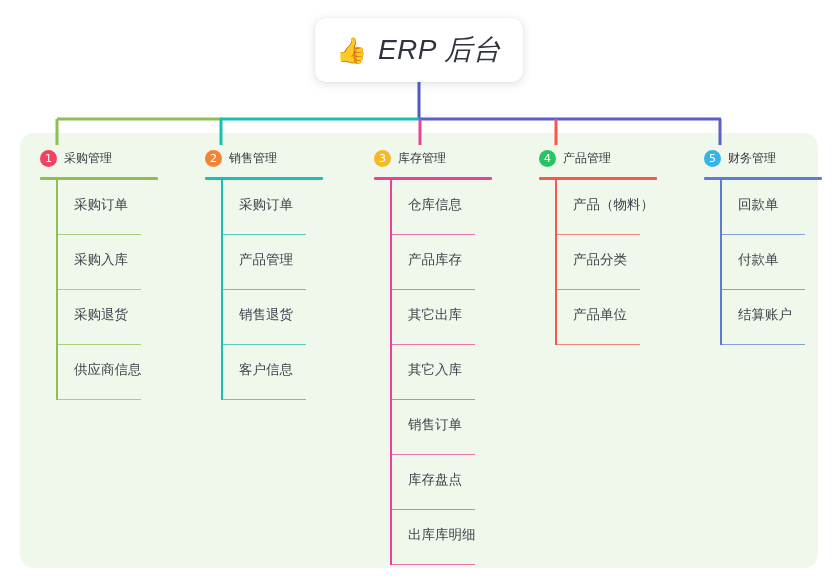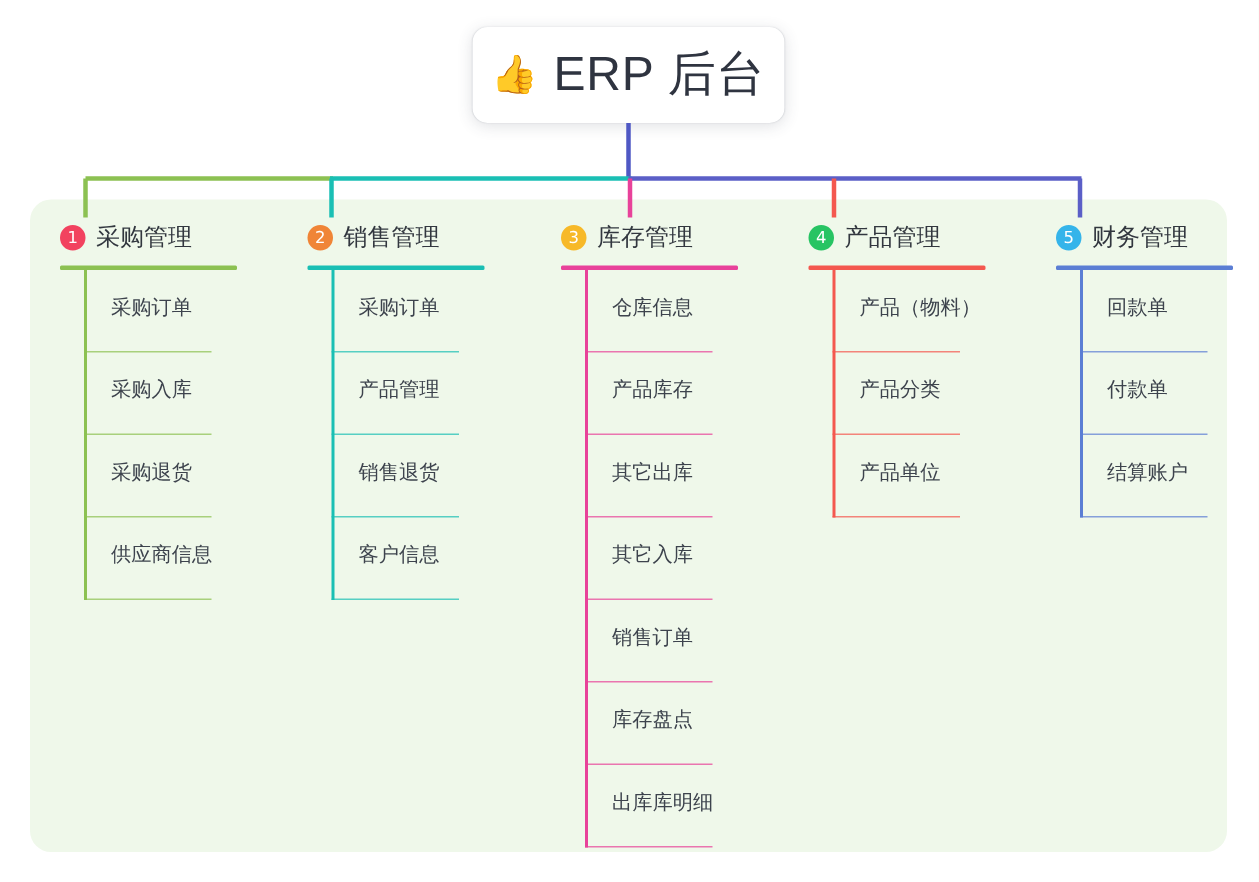--- a/index.html
+++ b/index.html
@@ -31,24 +31,25 @@
     justify-content: center;
     gap: 10px;
     box-sizing: border-box;
   }
   #root-emoji {
     font-size: 25px;
     line-height: 1;
     display: block;
   }
   #root-title {
-    font-size: 32px;
+    font-size: 28px;
     color: #2f3440;
     letter-spacing: 0.5px;
     white-space: nowrap;
+    font-style: italic;
   }
 
   
   #panel {
     position: absolute;
     left: 20px;
     top: 133px;
     width: 798px;
     height: 435px;
     background: #eff8ea;
@@ -82,21 +83,21 @@
     height: 17px;
     border-radius: 50%;
     color: #ffffff;
     font-size: 11px;
     line-height: 17px;
     text-align: center;
     flex: 0 0 auto;
     font-family: "DejaVu Sans", sans-serif;
   }
   .col-title {
-    font-size: 16px;
+    font-size: 12px;
     color: #32373f;
     white-space: nowrap;
   }
   .col-rule {
     height: 3px;
     width: 118px;
     margin-top: 7px;
     margin-left: 2px;
     border-radius: 1px;
   }

